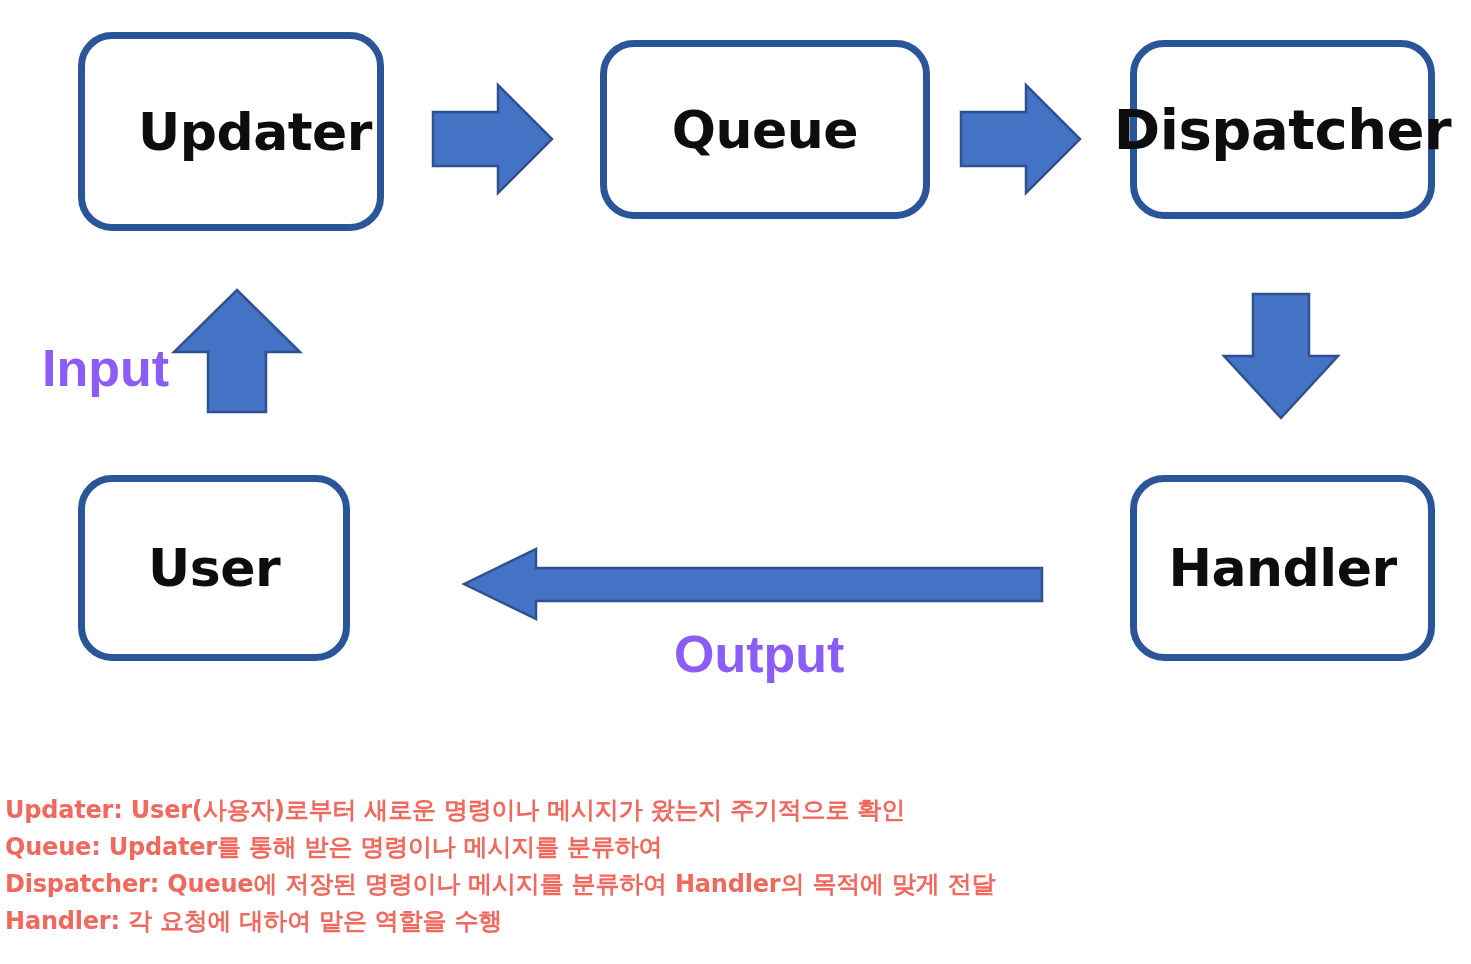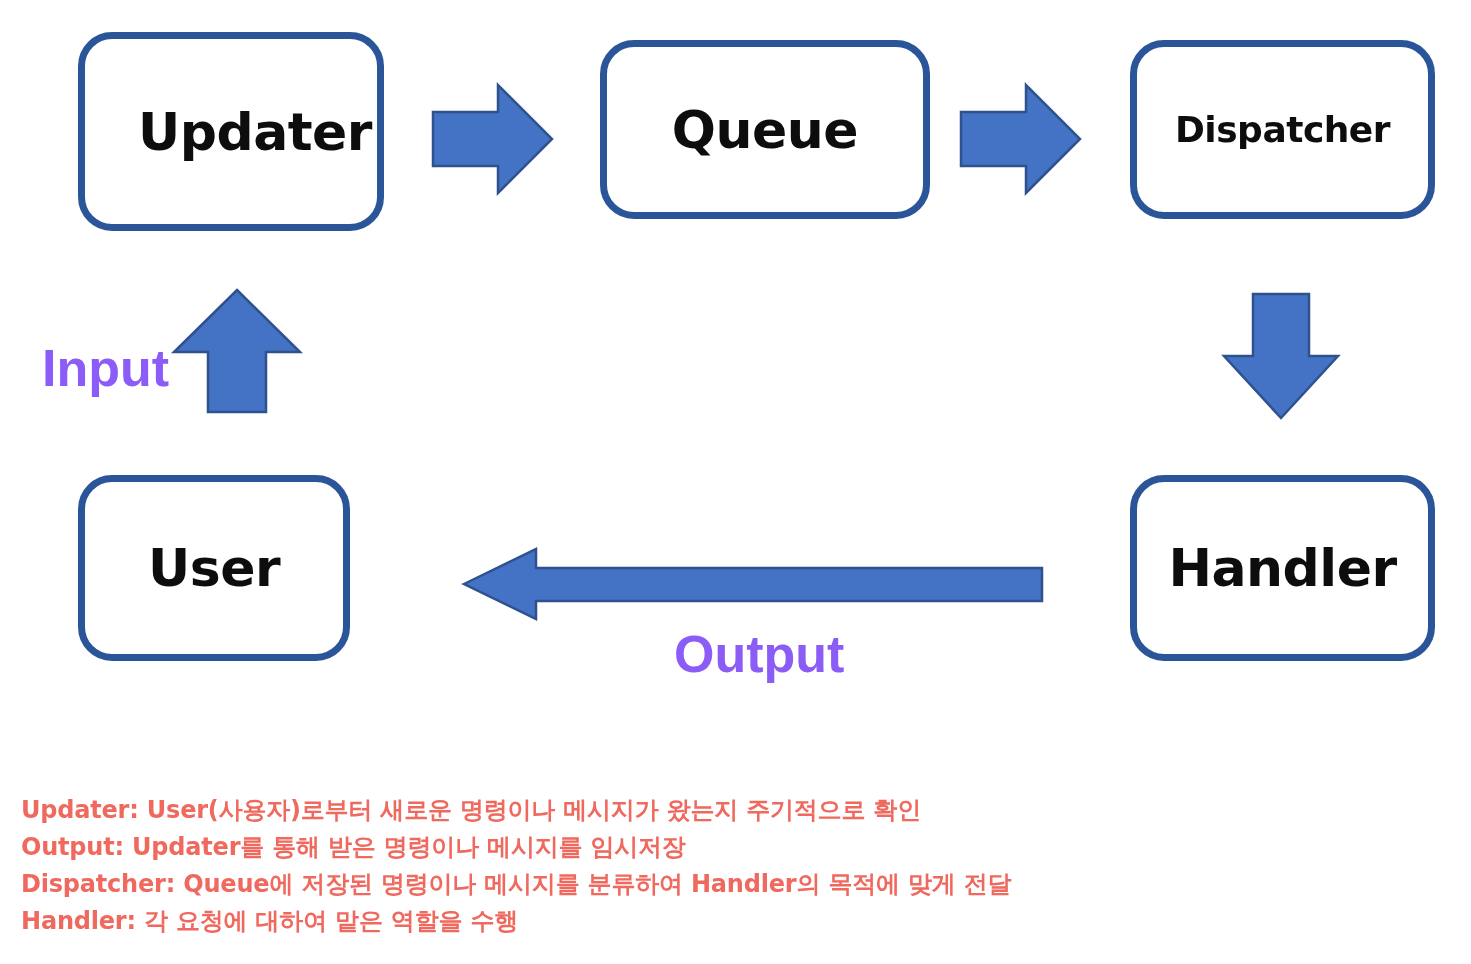--- a/index.html
+++ b/index.html
@@ -41,21 +41,21 @@
     white-space: nowrap;
     line-height: 1;
   }
 
   #node-updater    { left: 78px;   top: 32px;  width: 306px; height: 199px; padding-left: 48px; }
   #node-queue      { left: 600px;  top: 40px;  width: 330px; height: 179px; }
   #node-dispatcher { left: 1130px; top: 40px;  width: 305px; height: 179px; }
   #node-user       { left: 78px;   top: 475px; width: 272px; height: 186px; }
   #node-handler    { left: 1130px; top: 475px; width: 305px; height: 186px; }
 
-  #node-dispatcher .node-label { font-size: 36px; }
+  #node-dispatcher .node-label { font-size: 56px; }
 
   
   #center-callout {
     position: absolute;
     left: 463px;
     top: 296px;
     width: 583px;
     height: 177px;
     box-sizing: border-box;
     background: #ffffff;
@@ -100,21 +100,20 @@
   }
   #label-input  { left: 42px;  top: 342px; }
   #label-output { left: 674px; top: 628px; }
 
   
   #legend {
     position: absolute;
     left: 5px;
     top: 792px;
     width: 1100px;
-    margin-left: 16px;
   }
   #legend .legend-line {
     font-family: "DejaVu Sans", "Liberation Sans", sans-serif;
     font-weight: 700;
     font-size: 24px;
     color: #f0695e;
     line-height: 37px;
     white-space: nowrap;
     letter-spacing: -0.2px;
   }
@@ -164,18 +163,18 @@
   <svg class="arrow-svg" id="arrow-output" viewBox="0 0 578 70">
     <polygon points="0,35 72,0 72,19 578,19 578,52 72,52 72,70" fill="#4472c4" stroke="#2f528f" stroke-width="2.5" stroke-linejoin="miter"></polygon>
   </svg>
 
   <div class="edge-label" id="label-input">Input</div>
 
   <div class="edge-label" id="label-output">Output</div>
 
   <div id="legend">
     <div class="legend-line">Updater: User(사용자)로부터 새로운 명령이나 메시지가 왔는지 주기적으로 확인</div>
-    <div class="legend-line">Output: Updater를 통해 받은 명령이나 메시지를 임시저장</div>
+    <div class="legend-line">Queue: Updater를 통해 받은 명령이나 메시지를 분류하여</div>
     <div class="legend-line">Dispatcher: Queue에 저장된 명령이나 메시지를 분류하여 Handler의 목적에 맞게 전달</div>
     <div class="legend-line">Handler: 각 요청에 대하여 맡은 역할을 수행</div>
   </div>
 
 </div>
 
 </body></html>

